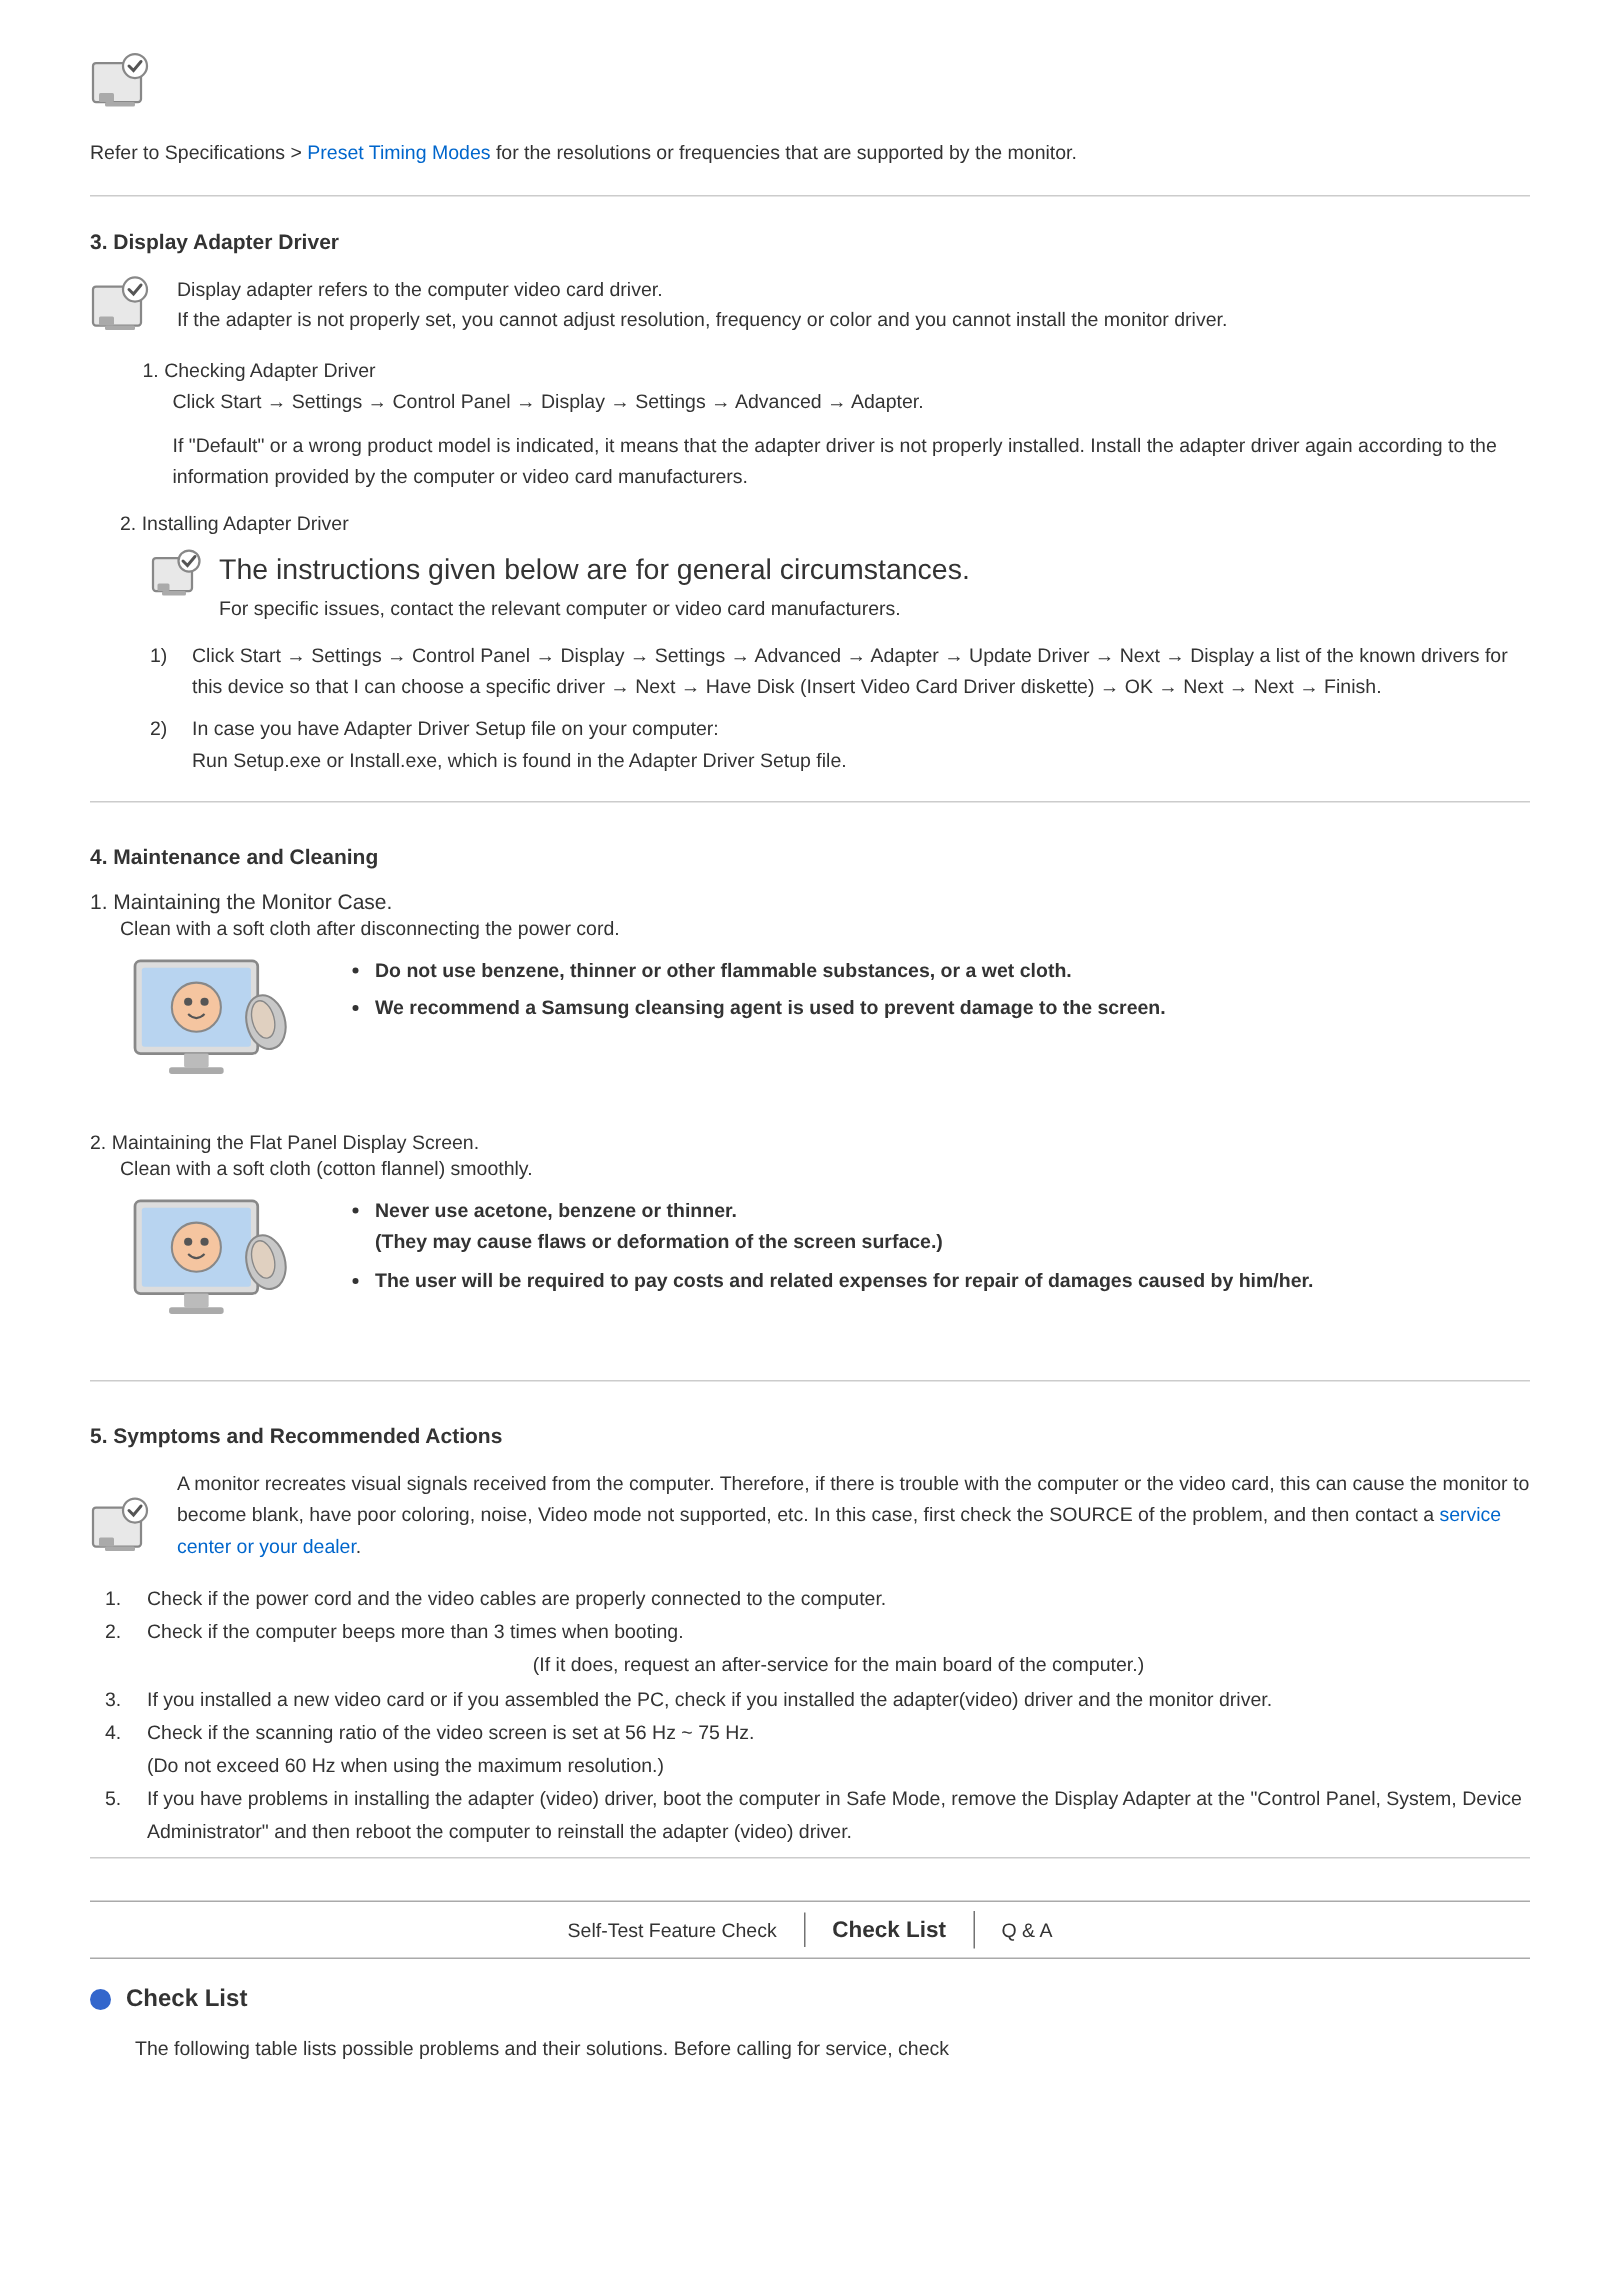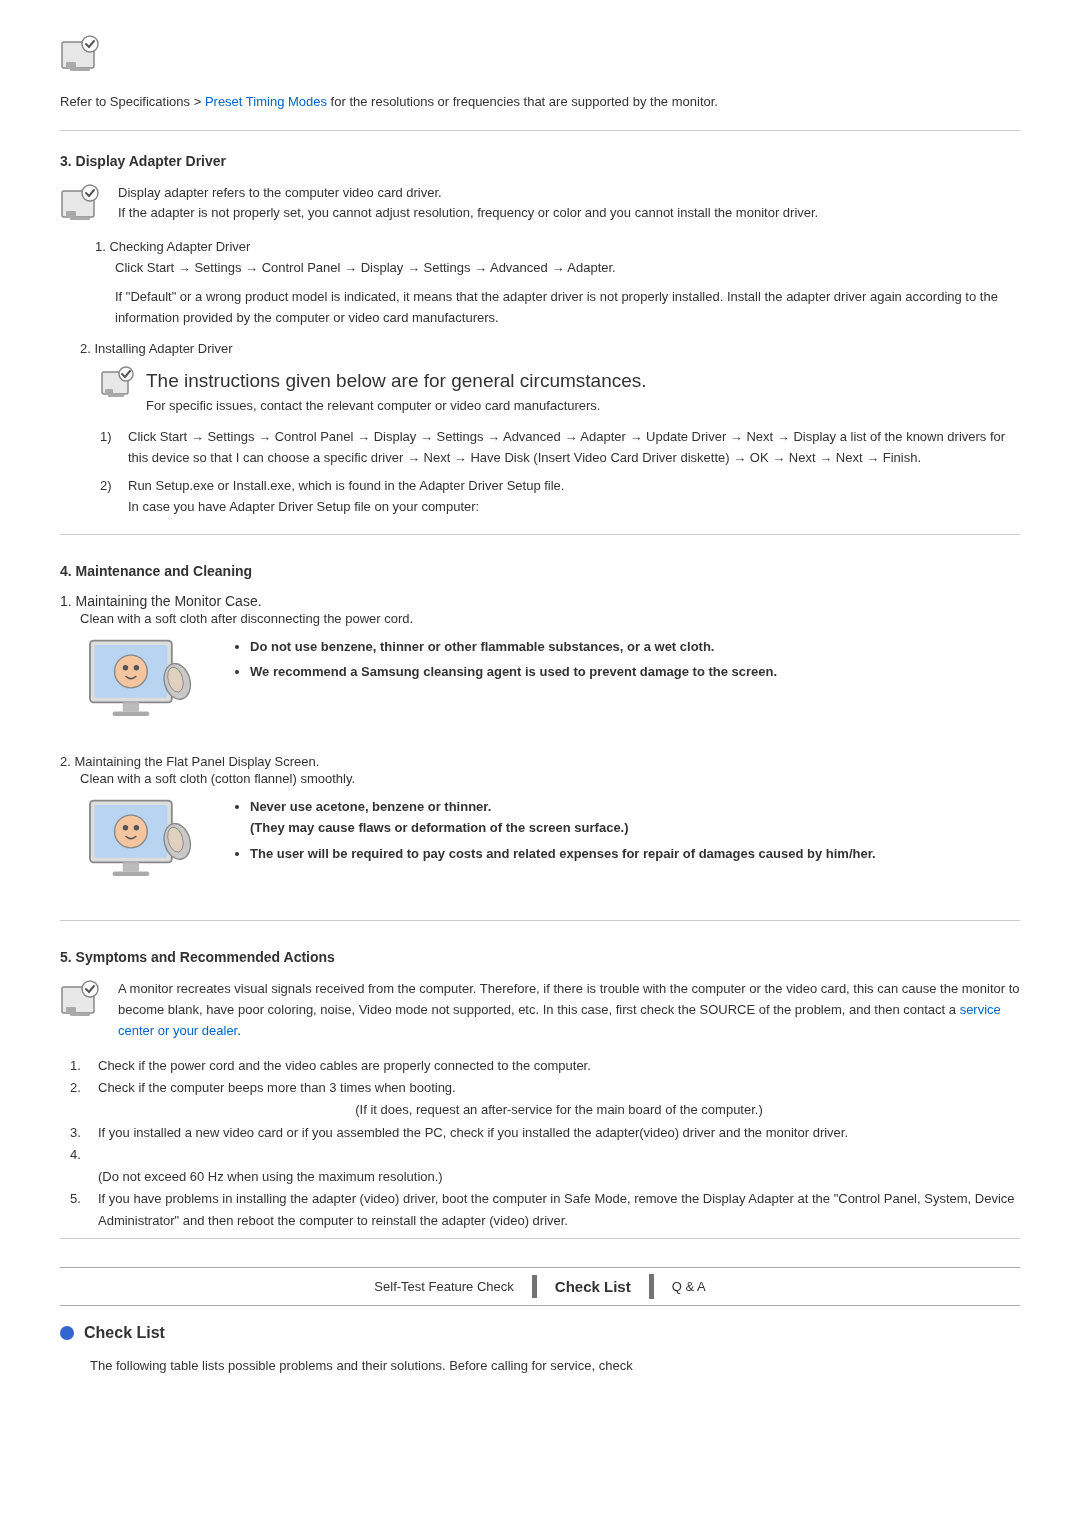--- a/index.html
+++ b/index.html
@@ -46,36 +46,36 @@
       display: flex;
       align-items: flex-start;
       gap: 30px;
       margin-left: 20px;
       margin-top: 8px;
       margin-bottom: 10px;
     }
     .bullet-list { list-style: disc; padding-left: 20px; font-size: 13px; line-height: 1.65; }
     .bullet-list li { margin-bottom: 4px; font-weight: bold; }
 
-    .symptoms-intro { display: flex; align-items: flex-start; gap: 14px; margin-bottom: 14px; }
+    .symptoms-intro { display: flex; align-items: flex-end; gap: 14px; margin-bottom: 14px; }
 
     .bottom-nav {
       display: flex;
       justify-content: center;
       align-items: center;
       gap: 0;
       border-top: 1px solid #aaa;
       border-bottom: 1px solid #aaa;
       margin: 20px 0 18px 0;
       padding: 6px 0;
       font-size: 13px;
     }
     .bottom-nav-item {
       padding: 4px 18px;
-      border-right: 5px solid #737373;
+      border-right: 1px solid #737373;
       cursor: pointer;
       color: #333;
       font-size: 13px;
     }
     .bottom-nav-item:last-child { border-right: none; }
     .bottom-nav-item.active { font-weight: bold; font-size: 15px; }
 
     .check-list-section { padding: 0 0 20px 0; }
     .check-list-header { display: flex; align-items: center; gap: 10px; font-size: 16px; font-weight: bold; margin-bottom: 14px; }
     .blue-dot { width: 14px; height: 14px; background: #3366cc; border-radius: 50%; display: inline-block; }
@@ -147,22 +147,22 @@
     </div>
 
     <div style="margin-left:20px;">
       <div style="display:flex; gap:8px; margin-bottom:8px; font-size:13px; line-height:1.6;">
         <span style="min-width:20px;">1)</span>
         <span>Click Start → Settings → Control Panel → Display → Settings → Advanced → Adapter → Update Driver → Next → Display a list of the known drivers for this device so that I can choose a specific driver → Next → Have Disk (Insert Video Card Driver diskette) → OK → Next → Next → Finish.</span>
       </div>
       <div style="display:flex; gap:8px; margin-bottom:4px; font-size:13px; line-height:1.6;">
         <span style="min-width:20px;">2)</span>
         <div>
+          <div>In case you have Adapter Driver Setup file on your computer:</div>
           <div>Run Setup.exe or Install.exe, which is found in the Adapter Driver Setup file.</div>
-          <div>In case you have Adapter Driver Setup file on your computer:</div>
         </div>
       </div>
     </div>
   </div>
 </div>
 
 <div class="section">
   <div class="section-title">4. Maintenance and Cleaning</div>
 
   <div class="maintenance-item">
@@ -249,20 +249,21 @@
     <div style="display:flex; gap:6px;justify-content:center;">
       <span style="min-width:22px;"></span>
       <span>(If it does, request an after-service for the main board of the computer.)</span>
     </div>
     <div style="display:flex; gap:6px;">
       <span style="min-width:22px;">3.</span>
       <span>If you installed a new video card or if you assembled the PC, check if you installed the adapter(video) driver and the monitor driver.</span>
     </div>
     <div style="display:flex; gap:6px;">
       <span style="min-width:22px;">4.</span>
+      <span>Check if the scanning ratio of the video screen is set at 56 Hz ~ 75 Hz.</span>
     </div>
     <div style="display:flex; gap:6px;">
       <span style="min-width:22px;"></span>
       <span>(Do not exceed 60 Hz when using the maximum resolution.)</span>
     </div>
     <div style="display:flex; gap:6px;">
       <span style="min-width:22px;">5.</span>
       <span>If you have problems in installing the adapter (video) driver, boot the computer in Safe Mode, remove the Display Adapter at the "Control Panel, System, Device Administrator" and then reboot the computer to reinstall the adapter (video) driver.</span>
     </div>
   </div>

